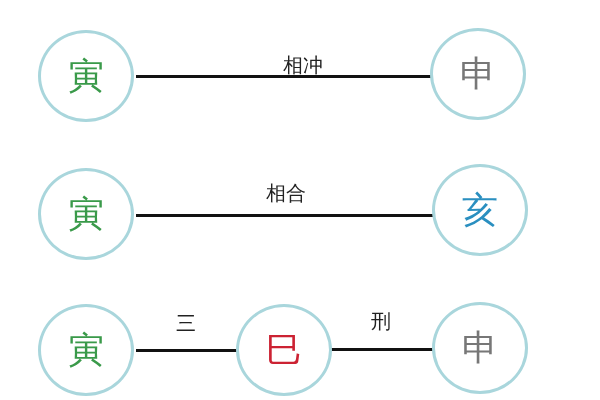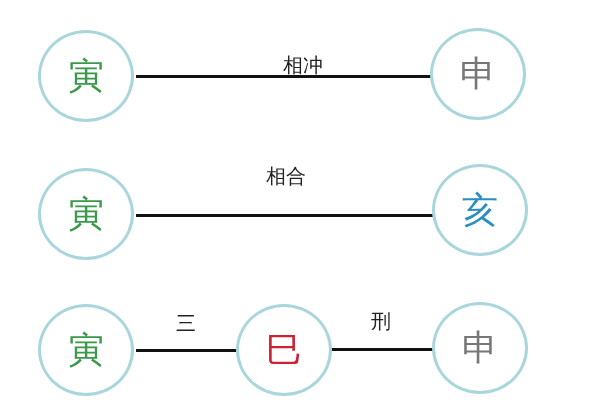--- a/index.html
+++ b/index.html
@@ -14,21 +14,21 @@
 <div class="line" style="left:136px;top:75px;width:296px;"></div>
 <div class="label" style="left:281px;top:52px;margin-left:22px;">相冲</div>
 <div class="node" style="left:38px;top:30px;">
   <span style="color:#3a9a4a">寅</span>
 </div>
 <div class="node" style="left:430px;top:28px;">
   <span style="color:#777">申</span>
 </div>
 
 <div class="line" style="left:136px;top:214px;width:298px;"></div>
-<div class="label" style="left:286px;top:163px;">相合</div>
+<div class="label" style="left:286px;top:180px;">相合</div>
 <div class="node" style="left:38px;top:168px;">
   <span style="color:#3a9a4a">寅</span>
 </div>
 <div class="node" style="left:432px;top:164px;">
   <span style="color:#2a8fc0">亥</span>
 </div>
 
 <div class="line" style="left:136px;top:349px;width:102px;"></div>
 <div class="line" style="left:330px;top:348px;width:106px;"></div>
 <div class="label" style="left:186px;top:310px;">三</div>

